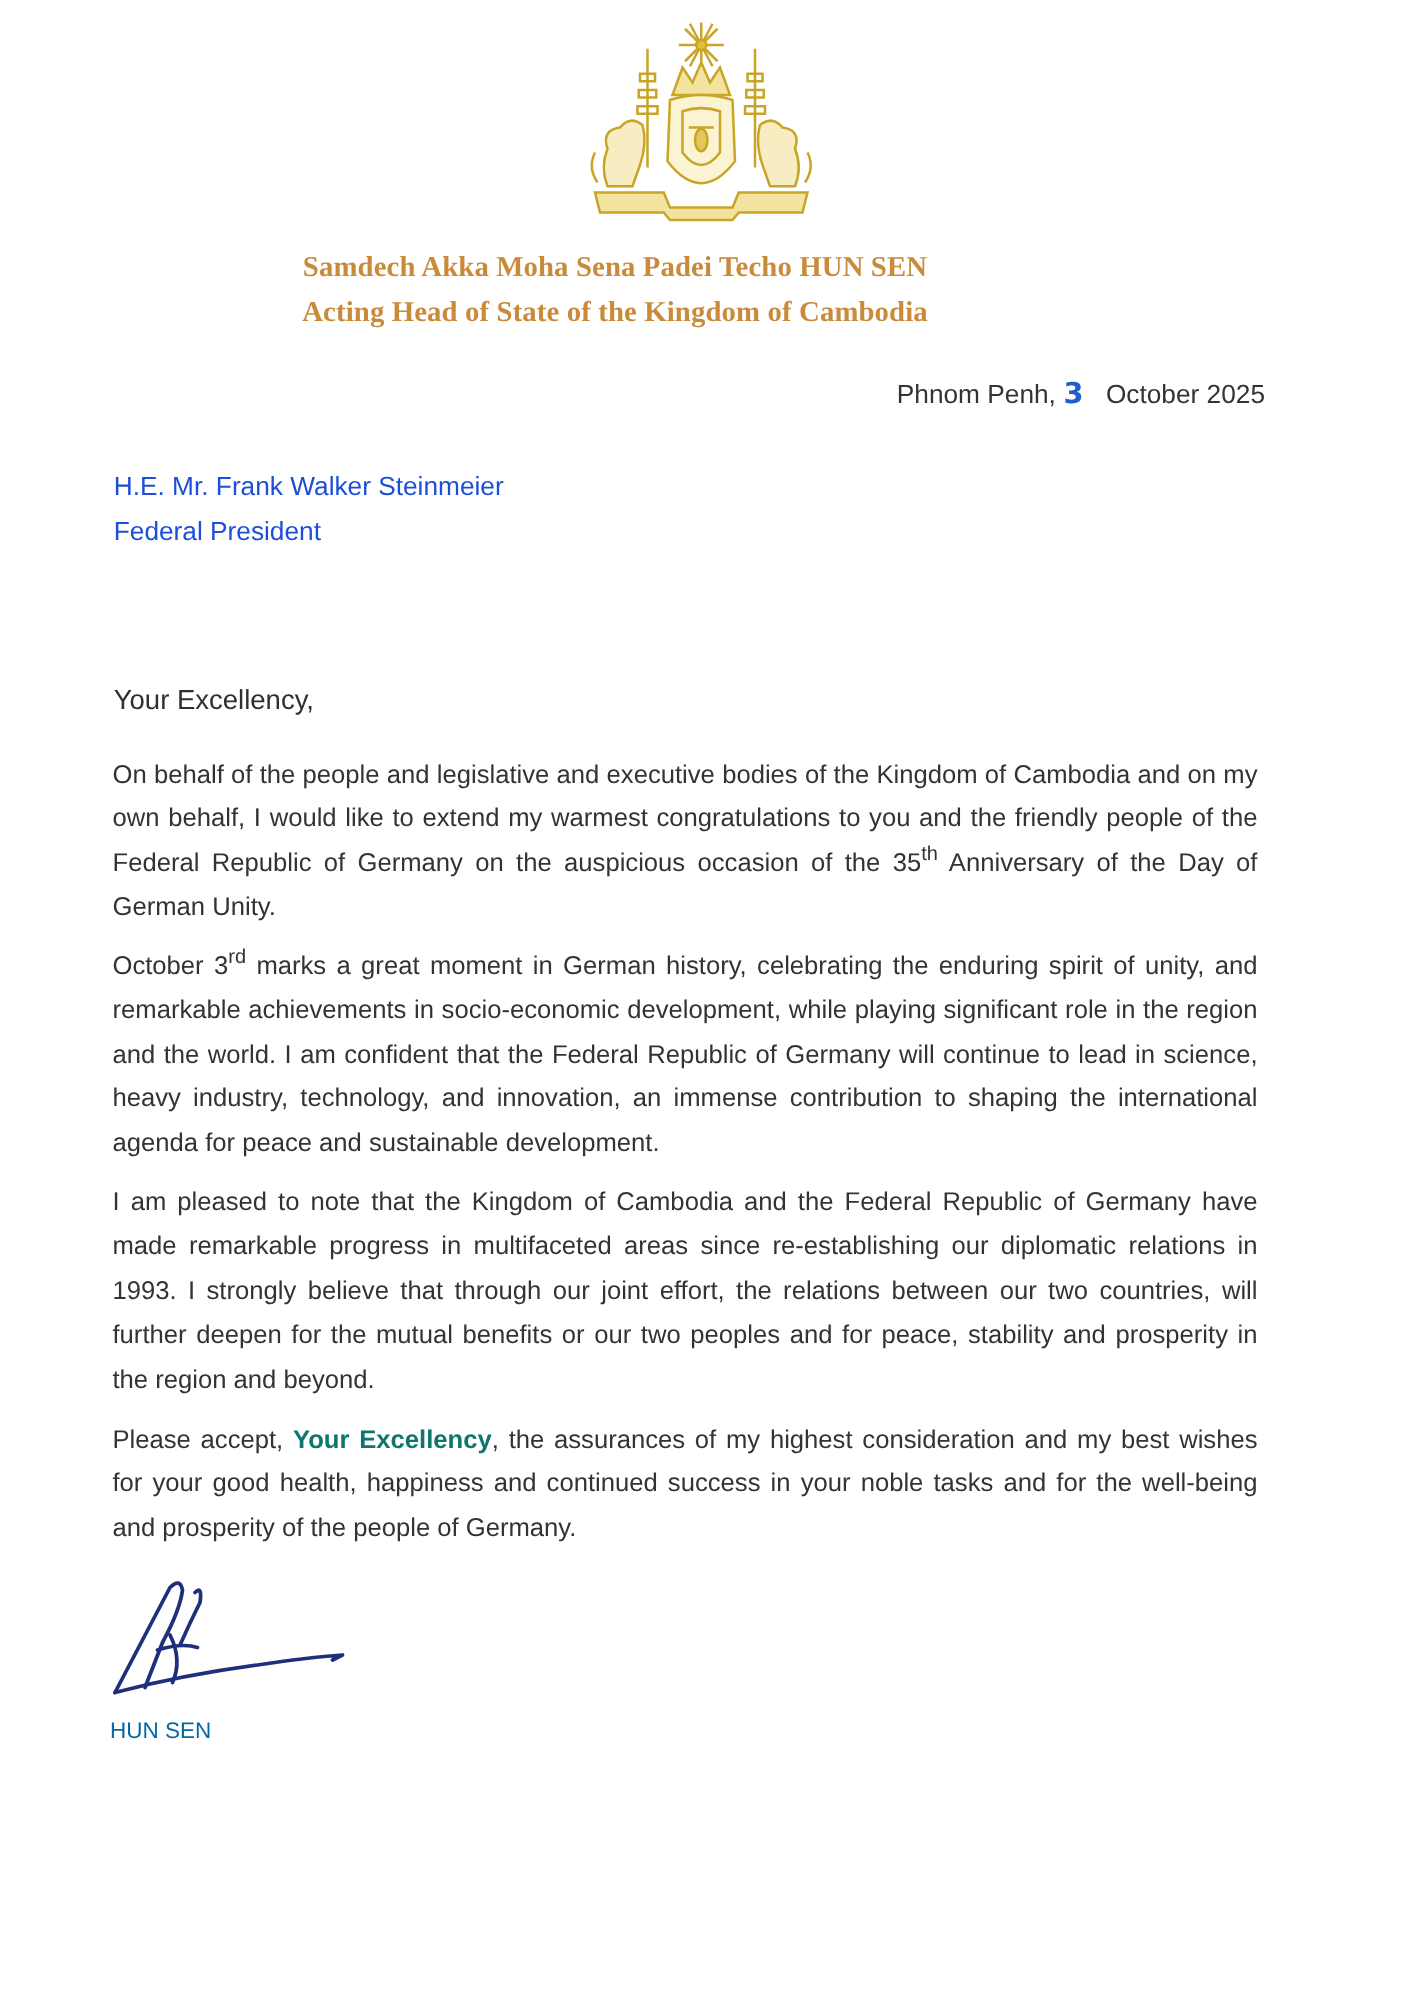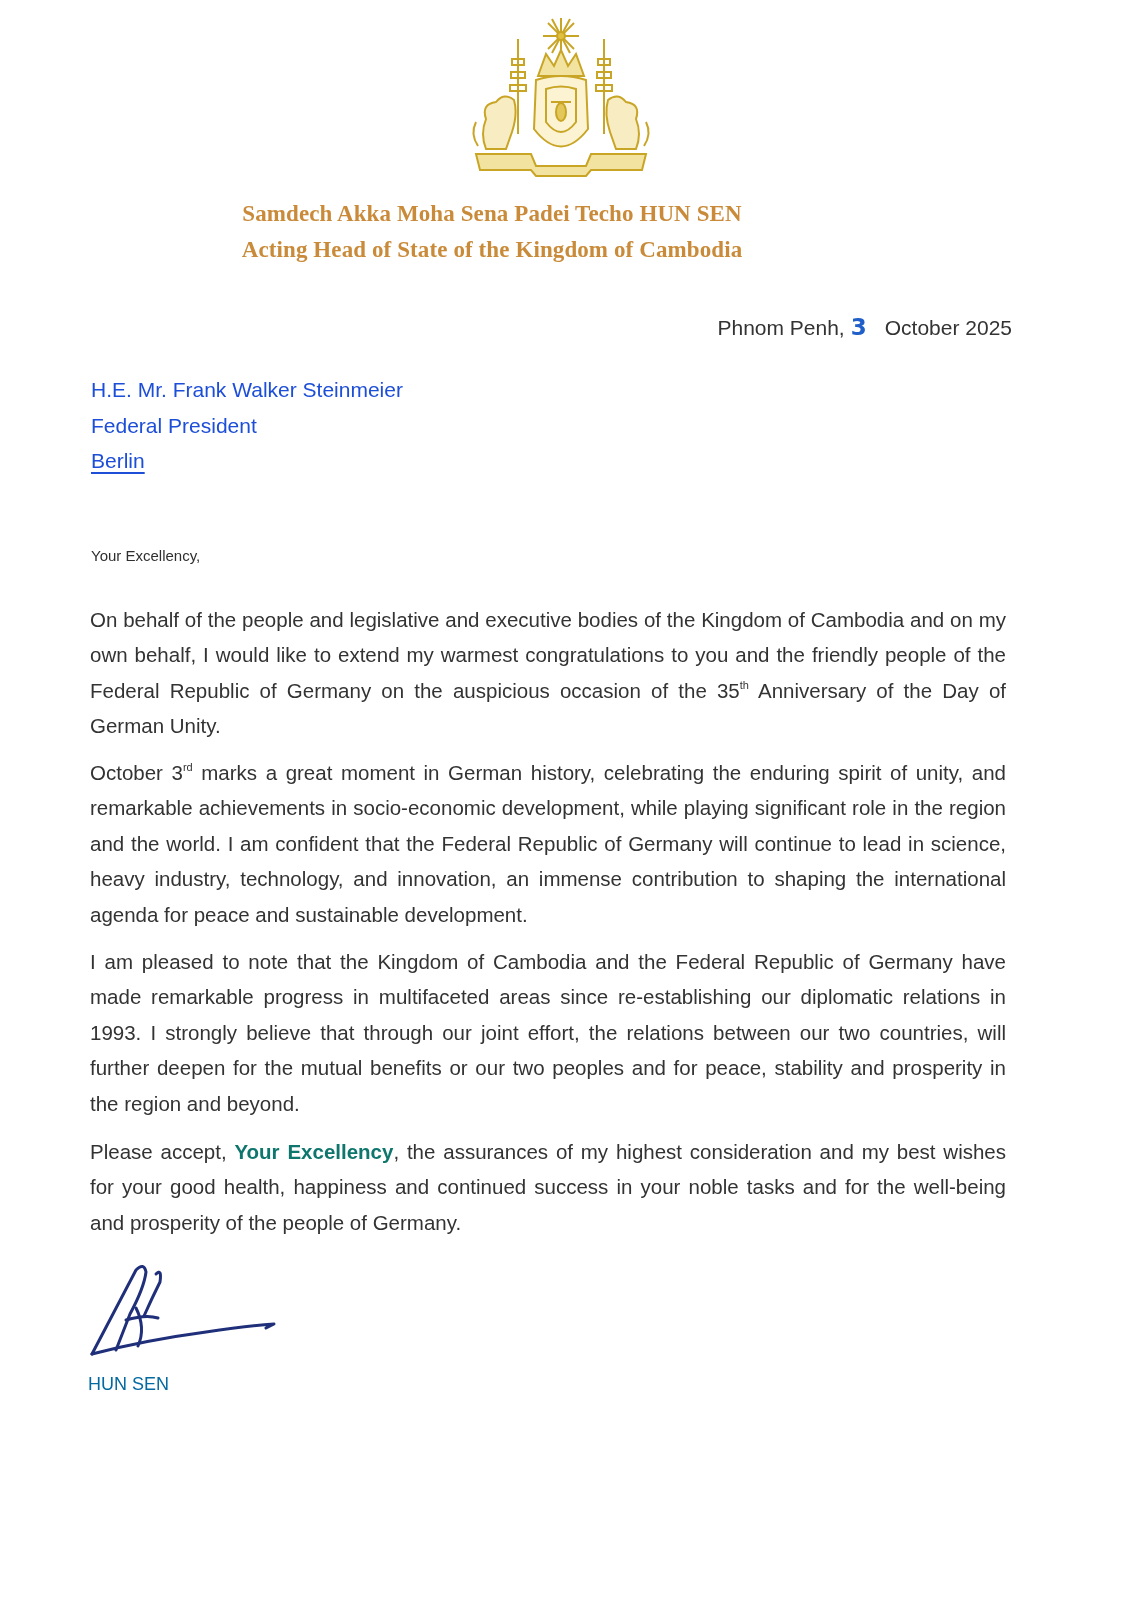--- a/index.html
+++ b/index.html
@@ -31,21 +31,21 @@
       font-weight: bold;
       font-size: 23px;
       color: #c98b3a;
       letter-spacing: 0.1px;
     }
     .lh1 { top: 201px; }
     .lh2 { top: 237px; }
     .dateline {
       position: absolute;
       right: 123px;
-      top: 314px;
+      top: 302px;
       font-size: 21px;
       color: #333;
       white-space: nowrap;
     }
     .dateline .day {
       color: #1f5fc7;
       font-weight: bold;
       font-size: 23px;
       font-family: "DejaVu Sans", sans-serif;
       display: inline-block;
@@ -57,38 +57,38 @@
       top: 372px;
       font-size: 21px;
       line-height: 35.5px;
       color: #1d4ed8;
     }
     .addressee .city { text-decoration: underline; text-underline-offset: 4px; }
     .salutation {
       position: absolute;
       left: 91px;
       top: 547px;
-      font-size: 15px;
+      font-size: 22px;
       color: #2f2f2f;
     }
     .body-text {
       position: absolute;
       left: 90px;
       width: 916px;
       font-size: 20.5px;
       line-height: 35.4px;
       color: #333;
       text-align: justify;
     }
     .body-text p { margin: 0; }
     .p1 { top: 602px; }
     .p2 { top: 755px; }
     .p3 { top: 944px; }
     .p4 { top: 1134px; }
-    sup { font-size: 11px; line-height: 0; vertical-align: 9px; }
+    sup { font-size: 16px; line-height: 0; vertical-align: 9px; }
     .strong { color: #0f766e; font-weight: 700; }
     .signature {
       position: absolute;
       left: 86px;
       top: 1258px;
       width: 200px;
       height: 110px;
     }
     .signer {
       position: absolute;
@@ -150,21 +150,20 @@
 <div class="letterhead lh1">Samdech Akka Moha Sena Padei Techo HUN SEN</div>
 <div class="letterhead lh2">Acting Head of State of the Kingdom of Cambodia</div>
 
 <div class="dateline">
   <span>Phnom Penh,</span><span class="day">3</span><span>October 2025</span>
 </div>
 
 <div class="addressee">
   <div>H.E. Mr. Frank Walker Steinmeier</div>
   <div>Federal President</div>
-  <div><span class="city">Berlin</span></div>
 </div>
 
 <div class="salutation">Your Excellency,</div>
 
 <div class="body-text p1">
   <p><span>On behalf of the people and legislative and executive bodies of the Kingdom of Cambodia and on my own behalf, I would like to extend my warmest congratulations to you and the friendly people of the Federal Republic of Germany on the auspicious occasion of the 35</span><sup>th</sup><span> Anniversary of the Day of German Unity.</span></p>
 </div>
 
 <div class="body-text p2">
   <p><span>October 3</span><sup>rd</sup><span> marks a great moment in German history, celebrating the enduring spirit of unity, and remarkable achievements in socio-economic development, while playing significant role in the region and the world. I am confident that the Federal Republic of Germany will continue to lead in science, heavy industry, technology, and innovation, an immense contribution to shaping the international agenda for peace and sustainable development.</span></p>

